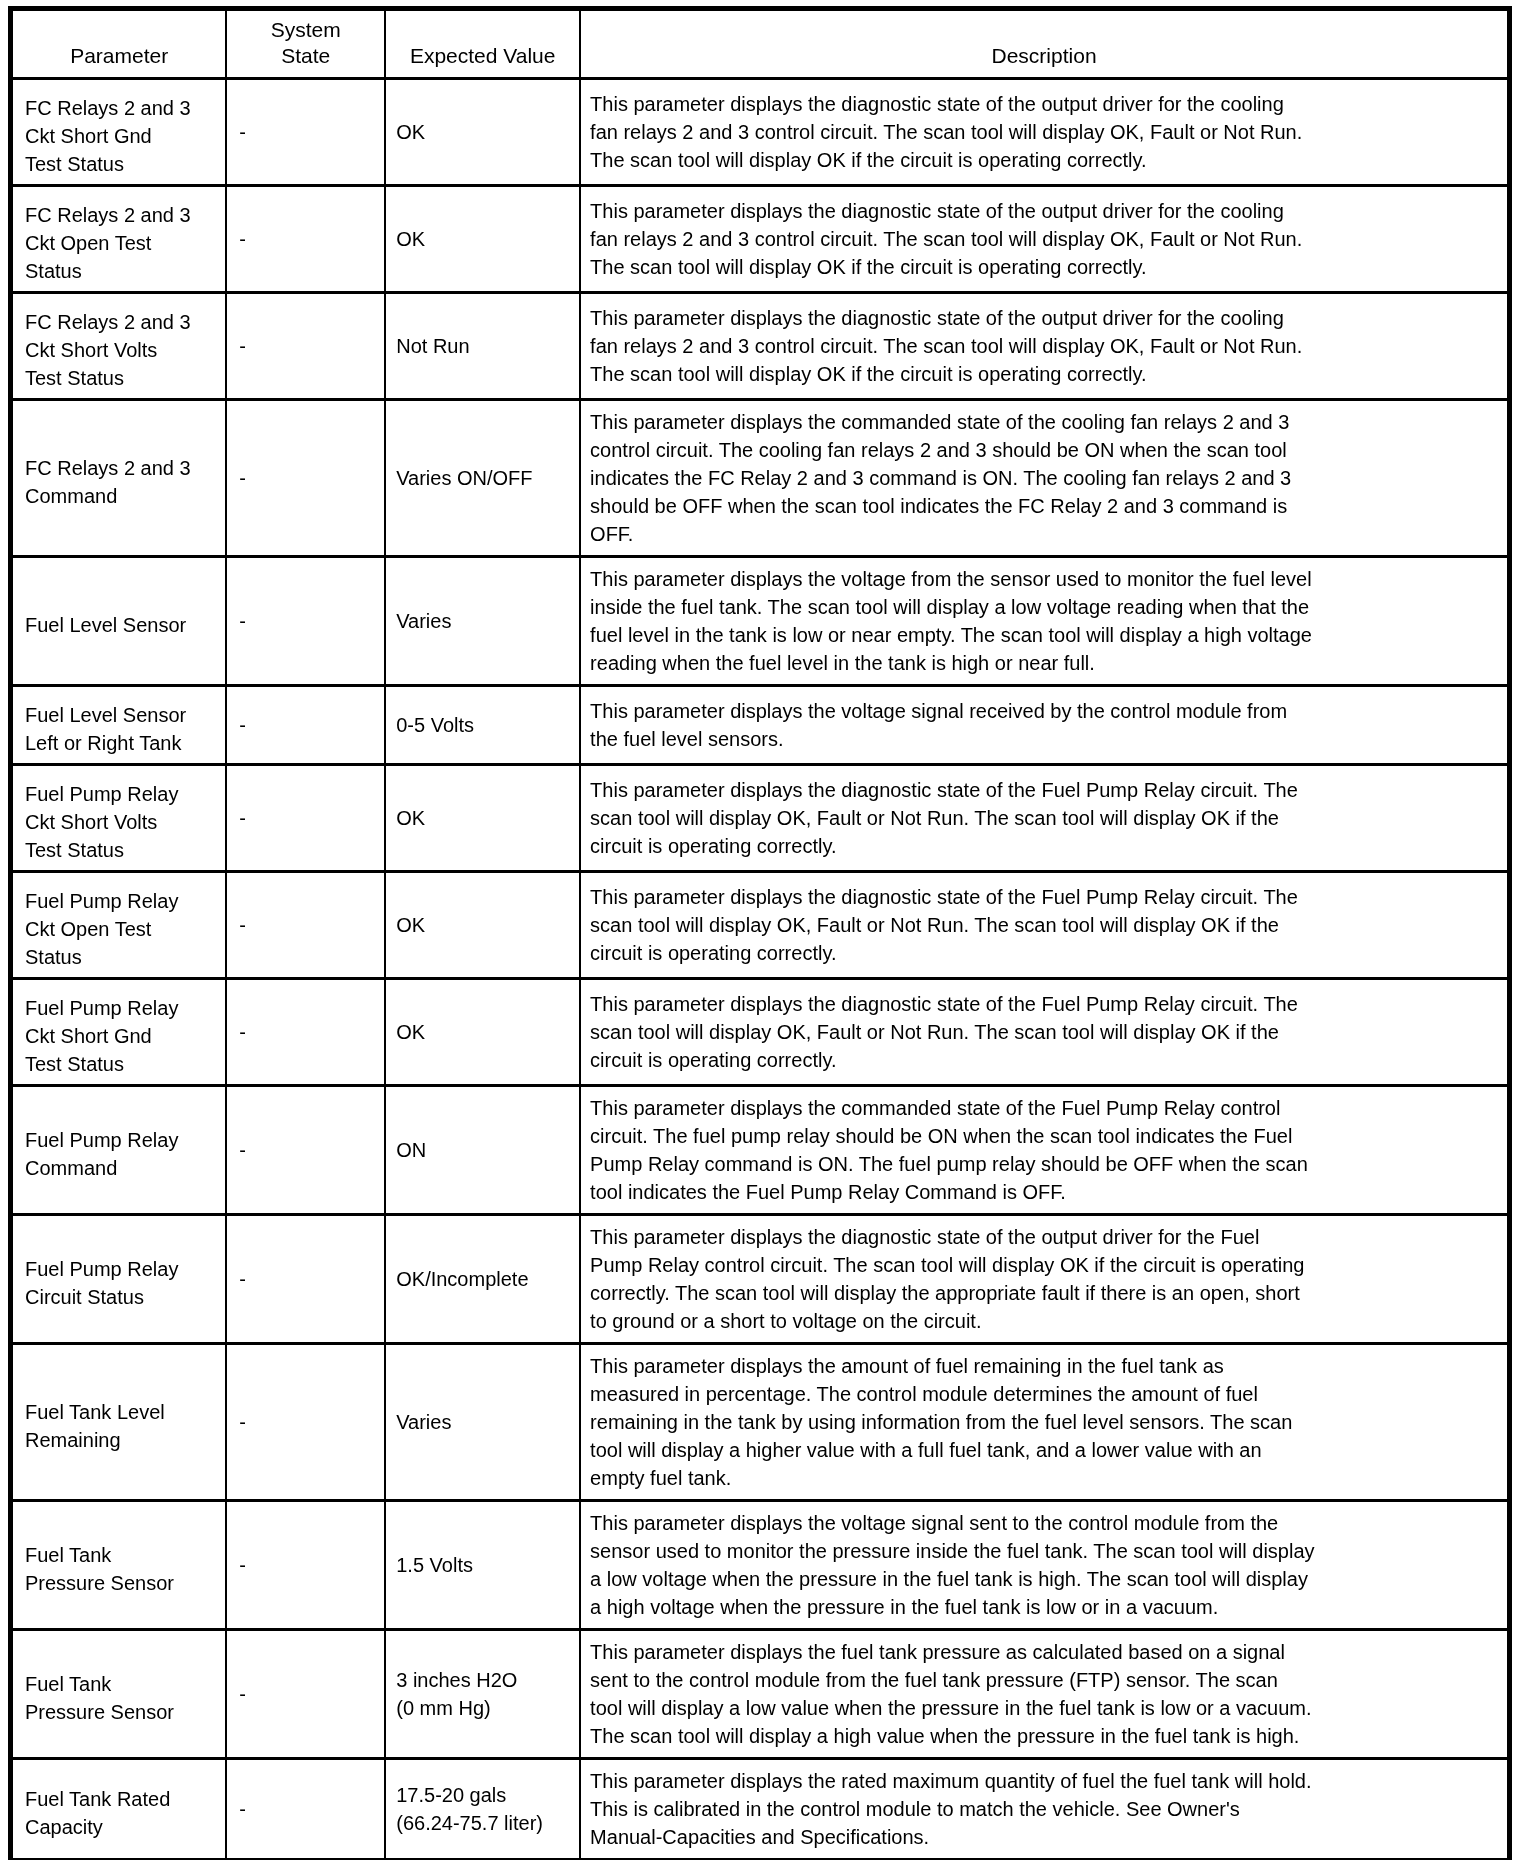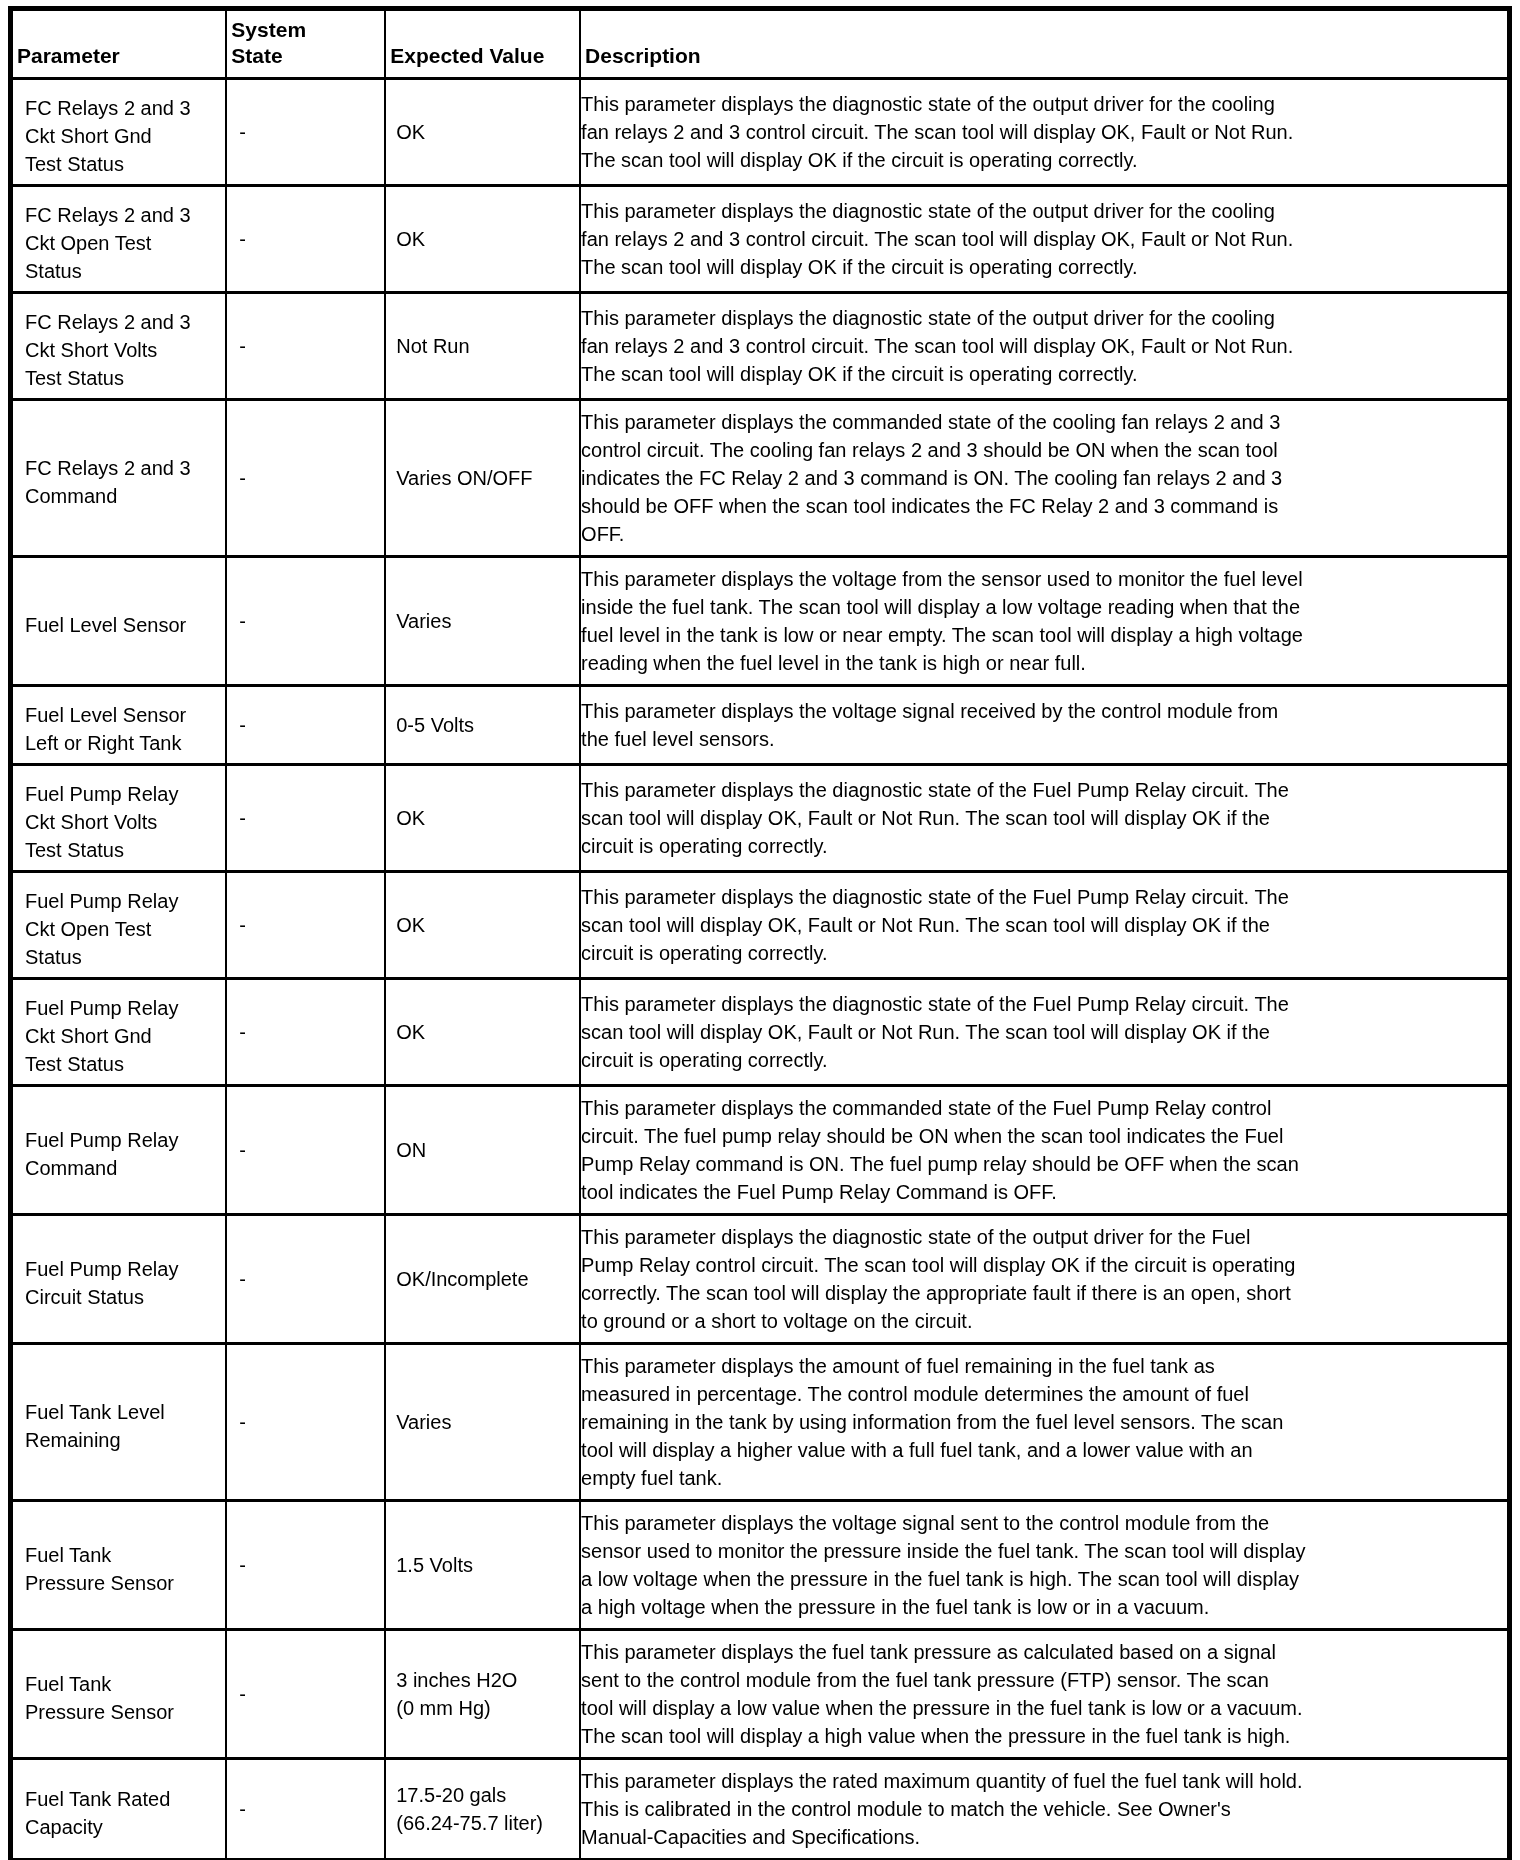--- a/index.html
+++ b/index.html
@@ -28,38 +28,38 @@
     border-left: 2px solid #000000;
     border-right: 2px solid #000000;
     border-top: 3px solid #000000;
     border-bottom: 3px solid #000000;
     box-sizing: border-box;
     overflow: hidden;
   }
   table.param-table th {
     font-size: 21px;
     line-height: 26px;
-    font-weight: bold;
-    text-align: left;
+    font-weight: normal;
+    text-align: center;
     vertical-align: bottom;
     padding: 6px 4px 8px 4px;
     white-space: pre-line;
   }
   table.param-table td {
     font-size: 20px;
     line-height: 28px;
     font-weight: normal;
     vertical-align: middle;
     text-align: left;
     white-space: pre-line;
   }
   td.cell-parameter     { padding: 14px 4px 6px 12px; }
   td.cell-system-state  { padding: 6px 4px 6px 12px; }
   td.cell-expected      { padding: 6px 4px 6px 10px; margin-top: 44px; }
-  td.cell-description   { padding: 7px 6px 7px 0; }
+  td.cell-description   { padding: 7px 6px 7px 9px; }
   col.c-parameter { width: 14.4%; }
   col.c-state     { width: 10.6%; }
   col.c-expected  { width: 13.0%; }
   col.c-desc      { width: 62.0%; }
 </style>
 </head>
 <body>
 
 <div class="page">
   <table class="param-table">

